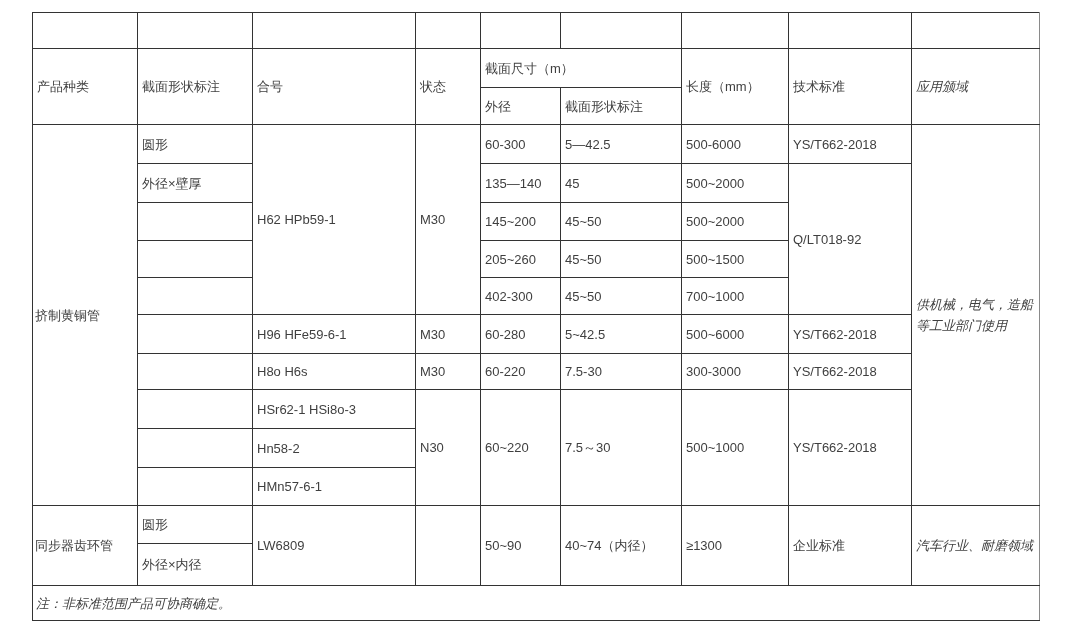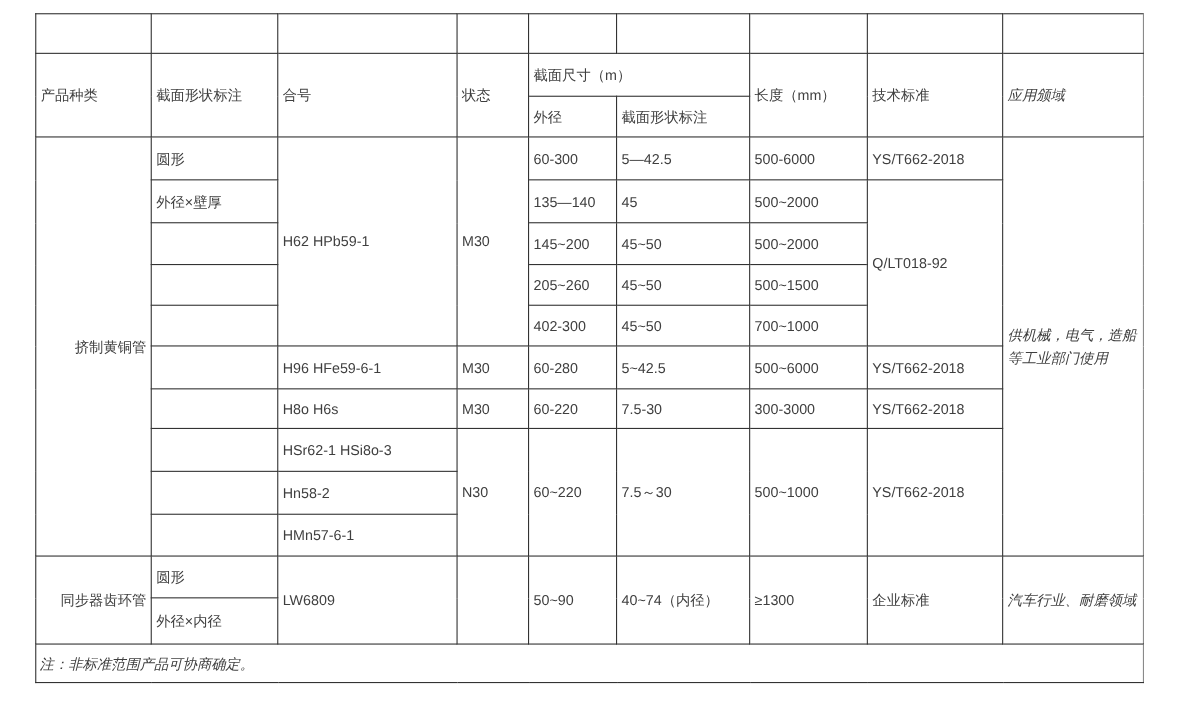--- a/index.html
+++ b/index.html
@@ -13,21 +13,21 @@
   }
   td{
     border:1px solid #333333;
     font-size:13px;color:#3f3f3f;
     padding:1px 4px;vertical-align:middle;text-align:left;
     line-height:21px;overflow:hidden;word-break:break-all;
     background:#ffffff;
   }
   td.re{border-right-color:#8a8a8a;font-style:italic;}
   td.note-cell{padding-left:3px;}
-  td.prod-cell{padding-left:2px;text-align:right;}
+  td.prod-cell{padding-left:2px;}
 </style>
 </head>
 <body>
 
 <table>
   <colgroup>
     <col style="width:105px">
       <col style="width:115px">
       <col style="width:163px">
     <col style="width:65px">

